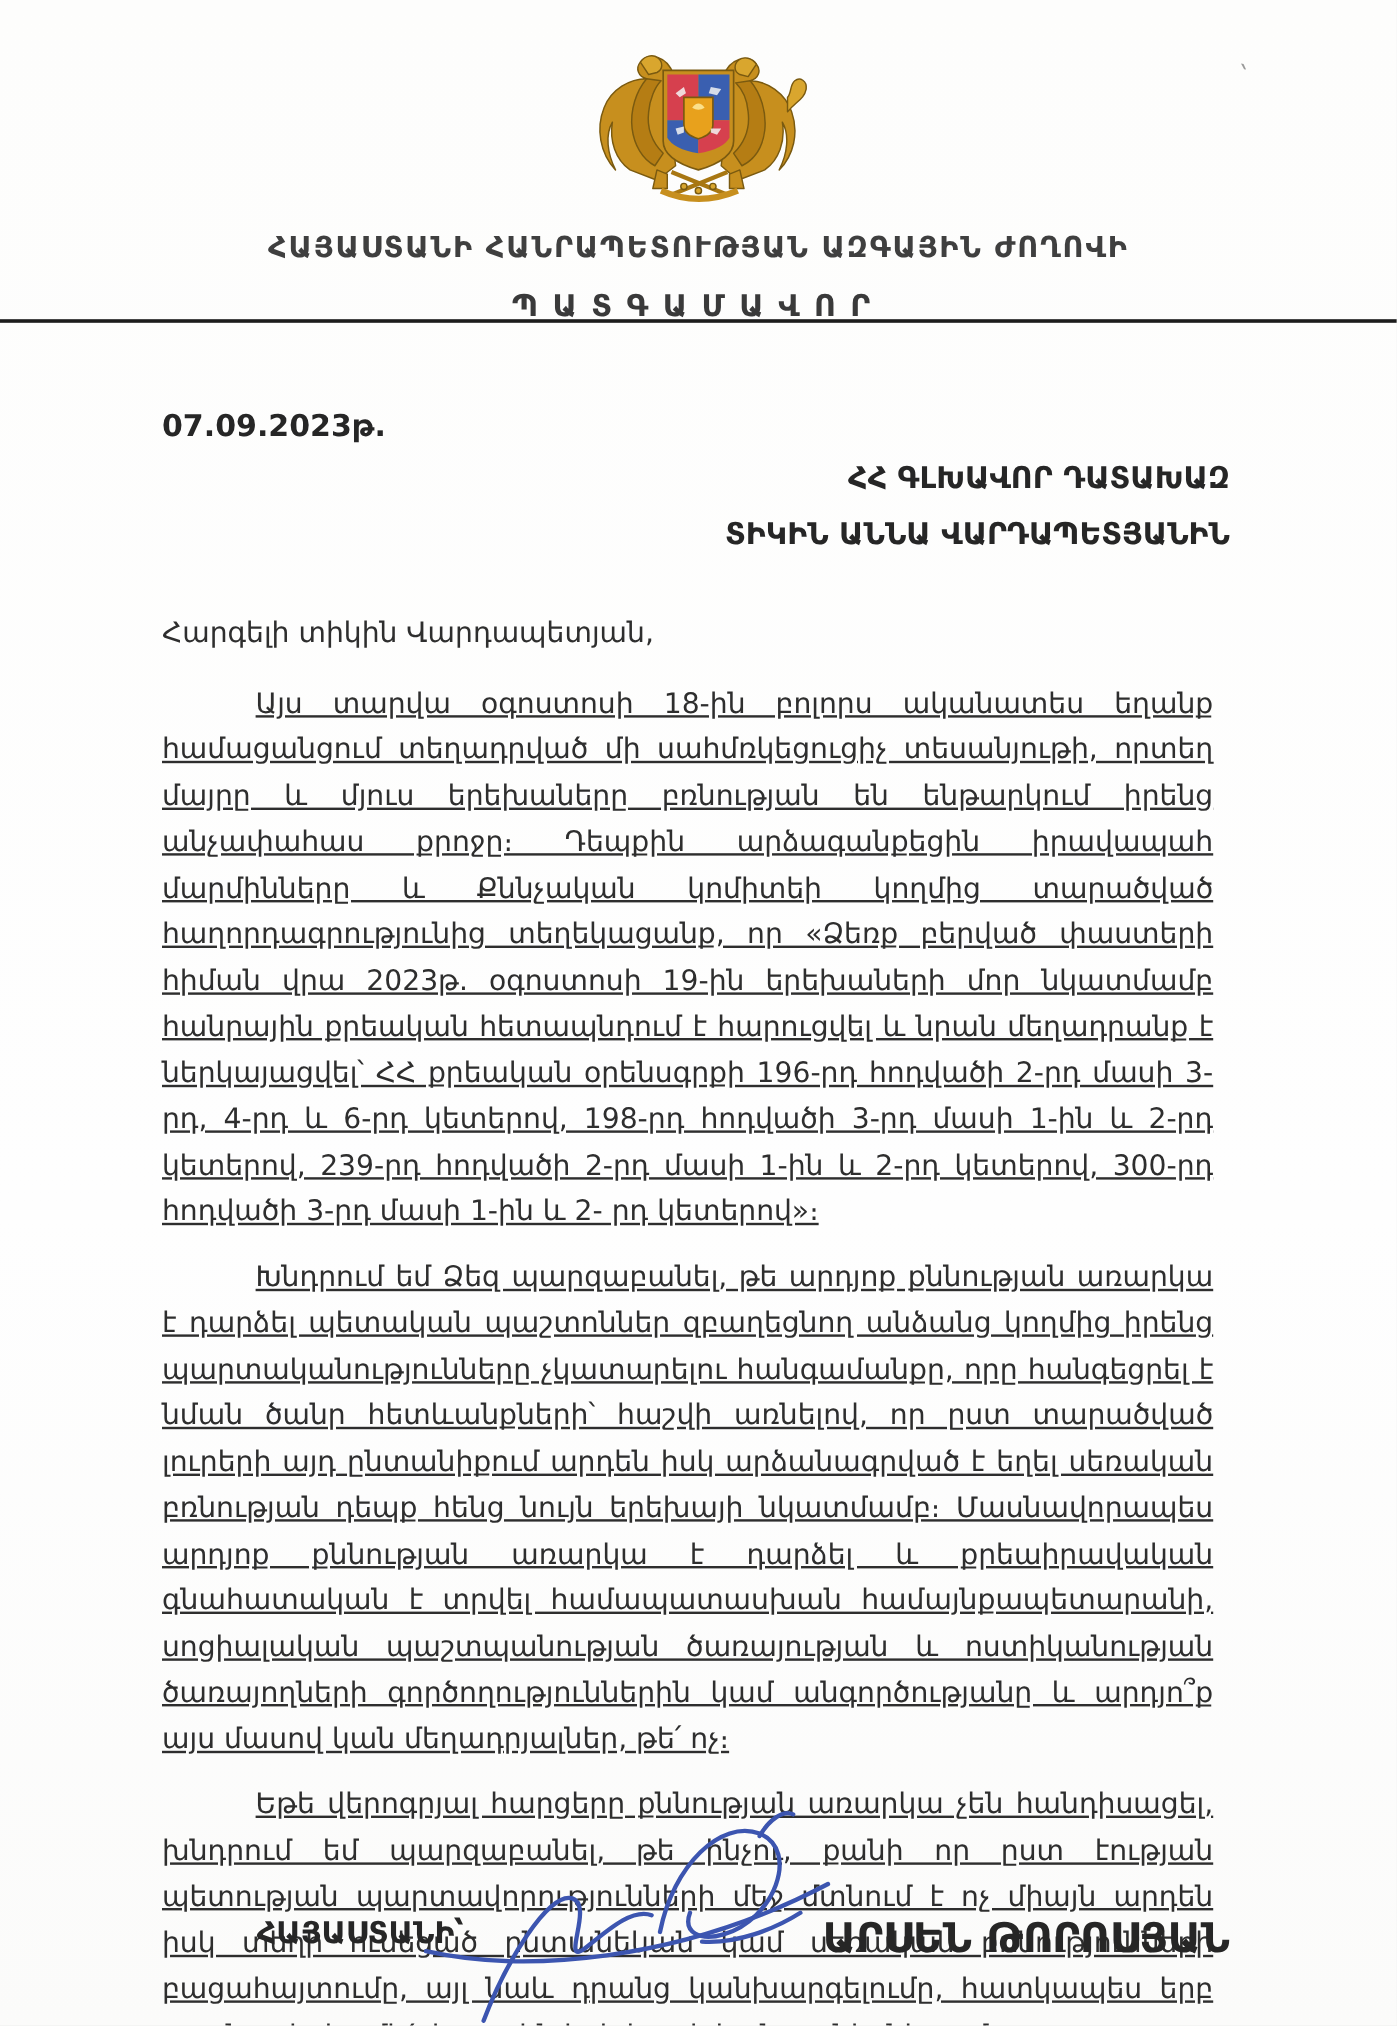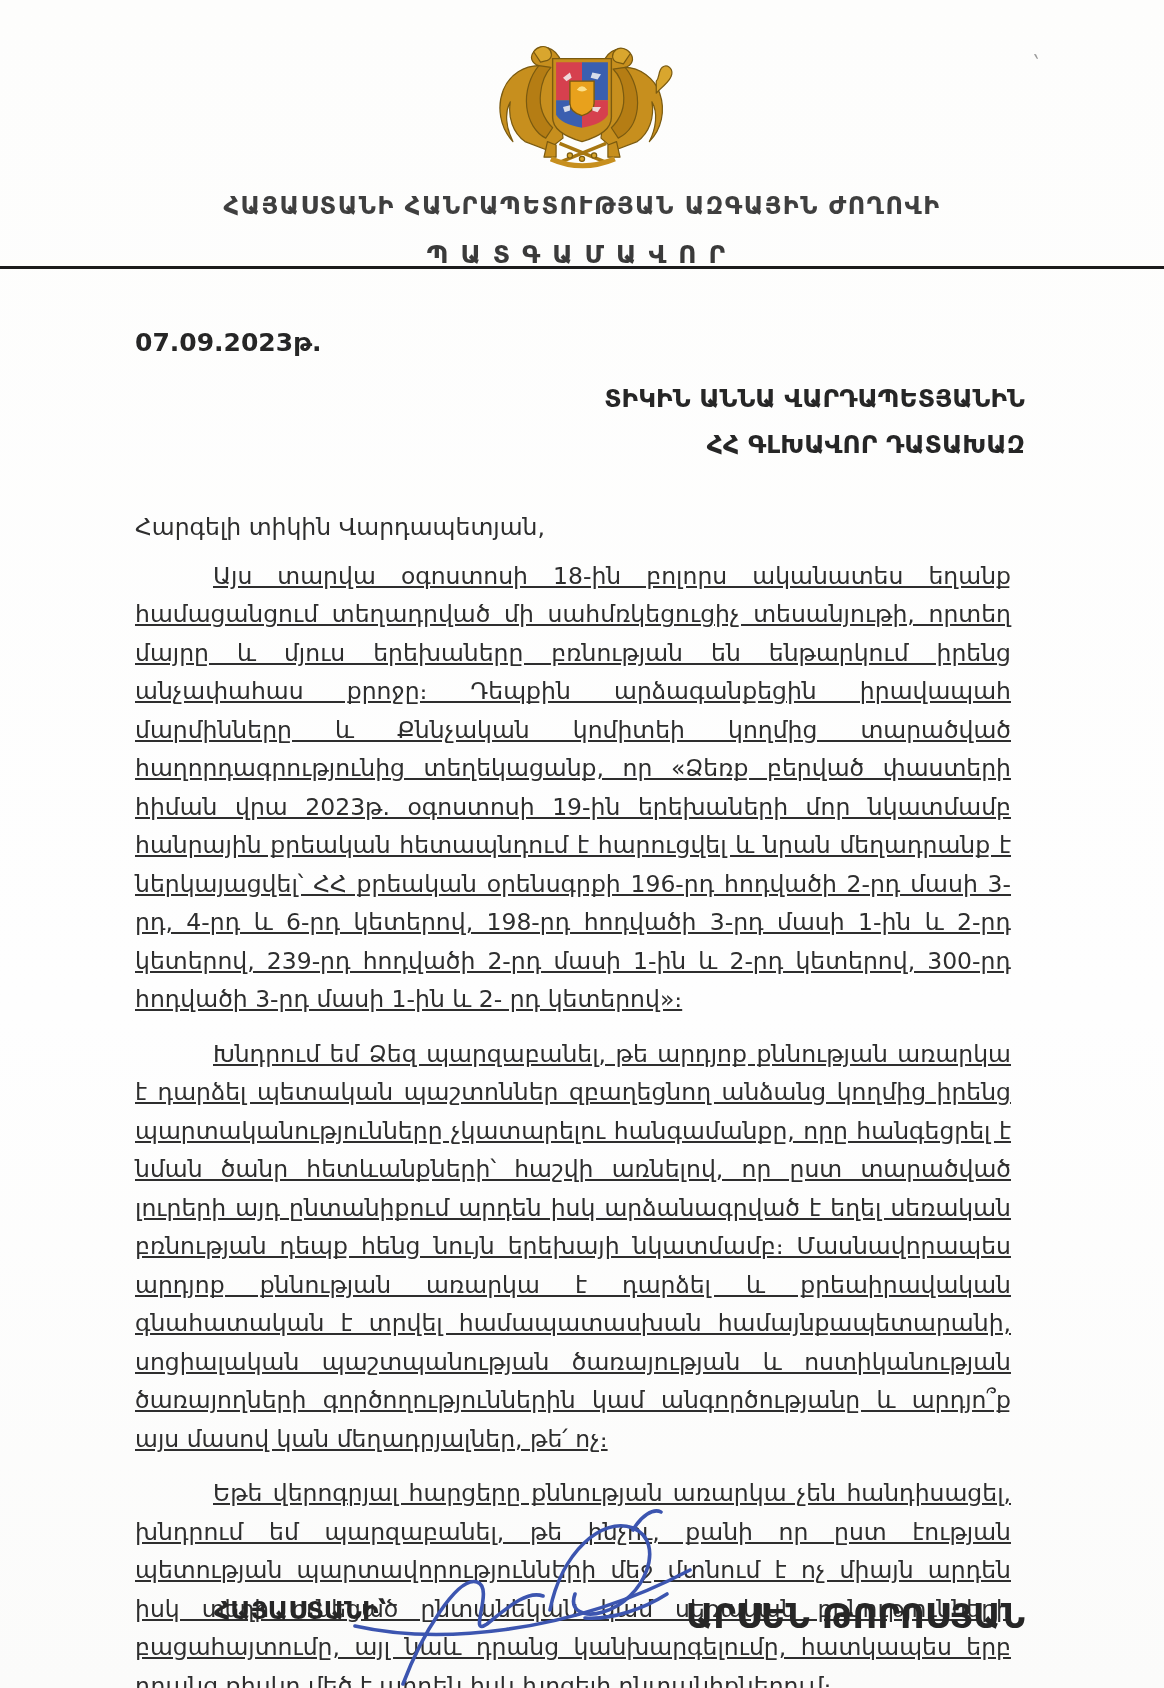--- a/index.html
+++ b/index.html
@@ -34,35 +34,35 @@
   .rule {
     position:absolute; top:266px; left:0;
     width:100%; height:3px; background:#1c1c1c;
   }
   .scan-mark {
     position:absolute; top:52px; left:1030px;
     color:#9a9a9a; font-size:22px; transform:rotate(12deg);
   }
   
   .date {
-    position:absolute; top:328px; left:135px;
+    position:absolute; top:340px; left:135px;
     font-size:25px; font-weight:700; color:#262626;
   }
   .addressee {
     position:absolute; top:376px; right:139px;
     text-align:right; font-weight:700; font-size:25px;
     line-height:46px; color:#262626;
   }
   
   .body-text {
     position:absolute; top:508px; left:135px; width:892px;
     font-size:23.5px; line-height:38.5px; color:#2e2e2e;
     text-align:justify;
   }
-  .salutation { margin:0 0 10px 0; text-align:left; }
+  .salutation { margin:0 0 20px 0; text-align:left; }
   .body-text p.para {
     margin:0 16px 16px 0;
     text-indent:78px;
     text-decoration:underline;
   }
   
   .closing {
     position:absolute; top:1596px; left:214px;
     font-size:25px; font-weight:700; color:#262626;
   }
@@ -128,22 +128,22 @@
   <div class="letterhead-text">
     <div class="org-line1">ՀԱՅԱՍՏԱՆԻ ՀԱՆՐԱՊԵՏՈՒԹՅԱՆ ԱԶԳԱՅԻՆ ԺՈՂՈՎԻ</div>
     <div class="org-line2">ՊԱՏԳԱՄԱՎՈՐ</div>
   </div>
 
   <div class="rule"></div>
 
   <div class="date">07.09.2023թ.</div>
 
   <div class="addressee">
+    <div>ՀՀ ԳԼԽԱՎՈՐ ԴԱՏԱԽԱԶ</div>
     <div>ՏԻԿԻՆ ԱՆՆԱ ՎԱՐԴԱՊԵՏՅԱՆԻՆ</div>
-    <div>ՀՀ ԳԼԽԱՎՈՐ ԴԱՏԱԽԱԶ</div>
   </div>
 
   <div class="body-text">
     <p class="salutation">Հարգելի տիկին Վարդապետյան,</p>
     <p class="para">Այս տարվա օգոստոսի 18-ին բոլորս ականատես եղանք համացանցում տեղադրված մի սահմռկեցուցիչ տեսանյութի, որտեղ մայրը և մյուս երեխաները բռնության են ենթարկում իրենց անչափահաս քրոջը։ Դեպքին արձագանքեցին իրավապահ մարմինները և Քննչական կոմիտեի կողմից տարածված հաղորդագրությունից տեղեկացանք, որ «Ձեռք բերված փաստերի հիման վրա 2023թ. օգոստոսի 19-ին երեխաների մոր նկատմամբ հանրային քրեական հետապնդում է հարուցվել և նրան մեղադրանք է ներկայացվել՝ ՀՀ քրեական օրենսգրքի 196-րդ հոդվածի 2-րդ մասի 3-րդ, 4-րդ և 6-րդ կետերով, 198-րդ հոդվածի 3-րդ մասի 1-ին և 2-րդ կետերով, 239-րդ հոդվածի 2-րդ մասի 1-ին և 2-րդ կետերով, 300-րդ հոդվածի 3-րդ մասի 1-ին և 2- րդ կետերով»։</p>
     <p class="para">Խնդրում եմ Ձեզ պարզաբանել, թե արդյոք քննության առարկա է դարձել պետական պաշտոններ զբաղեցնող անձանց կողմից իրենց պարտականությունները չկատարելու հանգամանքը, որը հանգեցրել է նման ծանր հետևանքների՝ հաշվի առնելով, որ ըստ տարածված լուրերի այդ ընտանիքում արդեն իսկ արձանագրված է եղել սեռական բռնության դեպք հենց նույն երեխայի նկատմամբ։ Մասնավորապես արդյոք քննության առարկա է դարձել և քրեաիրավական գնահատական է տրվել համապատասխան համայնքապետարանի, սոցիալական պաշտպանության ծառայության և ոստիկանության ծառայողների գործողություններին կամ անգործությանը և արդյո՞ք այս մասով կան մեղադրյալներ, թե՛ ոչ։</p>
     <p class="para">Եթե վերոգրյալ հարցերը քննության առարկա չեն հանդիսացել, խնդրում եմ պարզաբանել, թե ինչու, քանի որ ըստ էության պետության պարտավորությունների մեջ մտնում է ոչ միայն արդեն իսկ տեղի ունեցած ընտանեկան կամ սեռական բռնությունների բացահայտումը, այլ նաև դրանց կանխարգելումը, հատկապես երբ դրանց ռիսկը մեծ է արդեն իսկ խոցելի ընտանիքներում։</p>
   </div>
 
   <div class="closing">ՀԱՅԱՍՏԱՆԻ՝</div>

